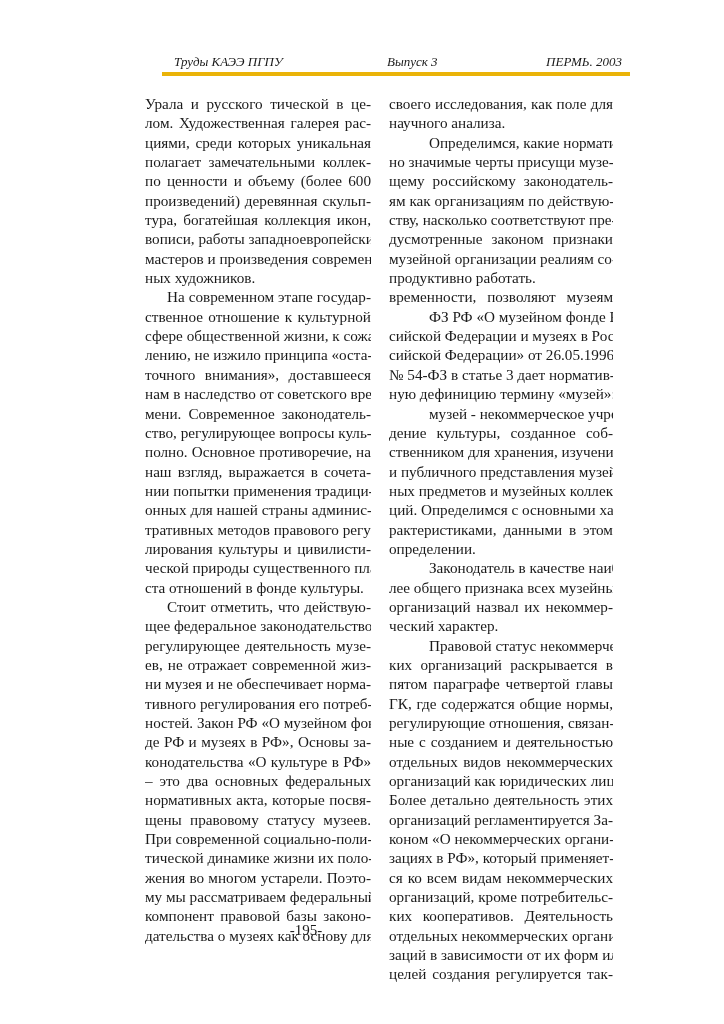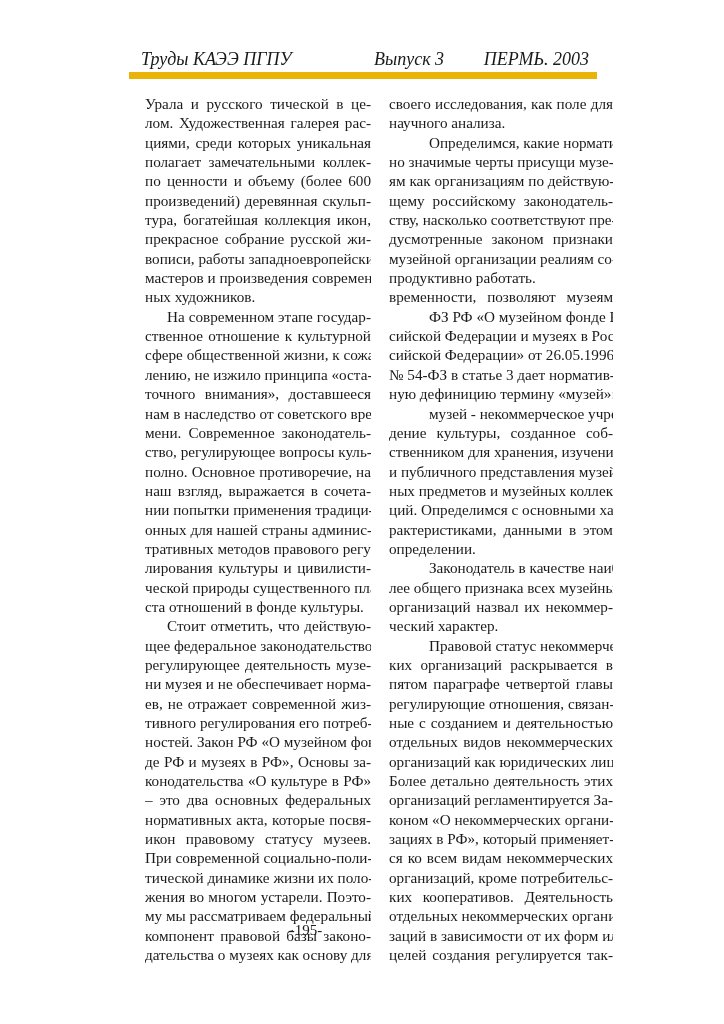--- a/index.html
+++ b/index.html
@@ -1,22 +1,22 @@
 <!DOCTYPE html>
 <html><head>
 <meta charset="utf-8">
 <style>
   html, body { margin: 0; padding: 0; background: #ffffff; }
   body { width: 724px; height: 1024px; position: relative; overflow: hidden;
          font-family: "Liberation Serif", "DejaVu Serif", serif; color: #1a1a1a; }
-  .header { position: absolute; left: 129px; top: 50px; width: 468px; height: 22px;
-            border-bottom: 7px solid #eab308; font-style: italic; font-size: 18px; }
+  .header { position: absolute; left: 162px; top: 50px; width: 468px; height: 22px;
+            border-bottom: 4px solid #eab308; font-style: italic; font-size: 13px; }
   .header span { position: absolute; bottom: 2px; white-space: nowrap; }
   .h-left { left: 12px; }
-  .h-center { left: 225px; margin-left: 20px; }
+  .h-center { left: 225px; }
   .h-right { right: 8px; }
   .col { position: absolute; top: 94px; width: 226px; }
   .col-left { left: 145px; }
   .col-right { left: 389px; width: 224px; }
   .line { display: block; height: 19.35px; line-height: 19.35px; font-size: 15.2px;
           white-space: nowrap; text-align: justify; text-align-last: justify; overflow: hidden; }
   .line.last { text-align-last: left; }
   .line.indent { padding-left: 22px; }
   .line.indent2 { padding-left: 40px; }
   .page-number { position: absolute; top: 922px; left: 0; width: 612px; text-align: center;
@@ -32,21 +32,20 @@
 </div>
 
 <div class="col col-left" id="col-left">
     <span class="line">Урала и русского тической в це-</span>
     <span class="line">лом. Художественная галерея рас-</span>
     <span class="line">циями, среди которых уникальная</span>
     <span class="line">полагает замечательными коллек-</span>
     <span class="line">по ценности и объему (более 600</span>
     <span class="line">произведений) деревянная скульп-</span>
     <span class="line">тура, богатейшая коллекция икон,</span>
-    <span class="line">прекрасное собрание русской жи-</span>
     <span class="line">вописи, работы западноевропейских</span>
     <span class="line">мастеров и произведения современ-</span>
     <span class="line last">ных художников.</span>
     <span class="line indent">На современном этапе государ-</span>
     <span class="line">ственное отношение к культурной</span>
     <span class="line">сфере общественной жизни, к сожа-</span>
     <span class="line">лению, не изжило принципа «оста-</span>
     <span class="line">точного внимания», доставшееся</span>
     <span class="line">нам в наследство от советского вре-</span>
     <span class="line">мени. Современное законодатель-</span>
@@ -55,43 +54,43 @@
     <span class="line">наш взгляд, выражается в сочета-</span>
     <span class="line">нии попытки применения традици-</span>
     <span class="line">онных для нашей страны админис-</span>
     <span class="line">тративных методов правового регу-</span>
     <span class="line">лирования культуры и цивилисти-</span>
     <span class="line">ческой природы существенного пла-</span>
     <span class="line last">ста отношений в фонде культуры.</span>
     <span class="line indent">Стоит отметить, что действую-</span>
     <span class="line">щее федеральное законодательство,</span>
     <span class="line">регулирующее деятельность музе-</span>
+    <span class="line">ев, не отражает современной жиз-</span>
     <span class="line">ни музея и не обеспечивает норма-</span>
-    <span class="line">ев, не отражает современной жиз-</span>
     <span class="line">тивного регулирования его потреб-</span>
     <span class="line">ностей. Закон РФ «О музейном фон-</span>
     <span class="line">де РФ и музеях в РФ», Основы за-</span>
     <span class="line">конодательства «О культуре в РФ»</span>
     <span class="line">– это два основных федеральных</span>
     <span class="line">нормативных акта, которые посвя-</span>
-    <span class="line">икон правовому статусу музеев.</span>
+    <span class="line">щены правовому статусу музеев.</span>
     <span class="line">При современной социально-поли-</span>
     <span class="line">тической динамике жизни их поло-</span>
     <span class="line">жения во многом устарели. Поэто-</span>
     <span class="line">му мы рассматриваем федеральный</span>
     <span class="line">компонент правовой базы законо-</span>
     <span class="line">дательства о музеях как основу для</span>
   </div>
 <div class="col col-right" id="col-right">
     <span class="line">своего исследования, как поле для</span>
     <span class="line last">научного анализа.</span>
     <span class="line indent2">Определимся, какие норматив-</span>
     <span class="line">но значимые черты присущи музе-</span>
+    <span class="line">щему российскому законодатель-</span>
     <span class="line">ям как организациям по действую-</span>
-    <span class="line">щему российскому законодатель-</span>
     <span class="line">ству, насколько соответствуют пре-</span>
     <span class="line">дусмотренные законом признаки</span>
     <span class="line">музейной организации реалиям со-</span>
     <span class="line last">продуктивно работать.</span>
     <span class="line">временности, позволяют музеям</span>
     <span class="line indent2">ФЗ РФ «О музейном фонде Рос-</span>
     <span class="line">сийской Федерации и музеях в Рос-</span>
     <span class="line">сийской Федерации» от 26.05.1996</span>
     <span class="line">№ 54-ФЗ в статье 3 дает норматив-</span>
     <span class="line">ную дефиницию термину «музей»:</span>
@@ -103,20 +102,21 @@
     <span class="line">ций. Определимся с основными ха-</span>
     <span class="line">рактеристиками, данными в этом</span>
     <span class="line last">определении.</span>
     <span class="line indent2">Законодатель в качестве наибо-</span>
     <span class="line">лее общего признака всех музейных</span>
     <span class="line">организаций  назвал их некоммер-</span>
     <span class="line last">ческий характер.</span>
     <span class="line indent2">Правовой статус некоммерчес-</span>
     <span class="line">ких организаций раскрывается в</span>
     <span class="line">пятом параграфе четвертой главы</span>
+    <span class="line">ГК, где содержатся общие нормы,</span>
     <span class="line">регулирующие отношения, связан-</span>
     <span class="line">ные с созданием и деятельностью</span>
     <span class="line">отдельных видов некоммерческих</span>
     <span class="line">организаций как юридических лиц.</span>
     <span class="line">Более детально деятельность этих</span>
     <span class="line">организаций регламентируется За-</span>
     <span class="line">коном «О некоммерческих органи-</span>
     <span class="line">зациях в РФ», который применяет-</span>
     <span class="line">ся ко всем видам некоммерческих</span>
     <span class="line">организаций, кроме потребительс-</span>

